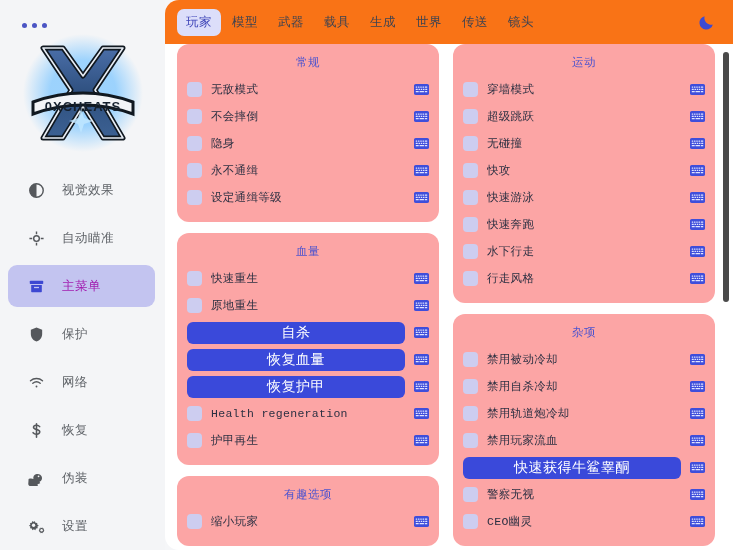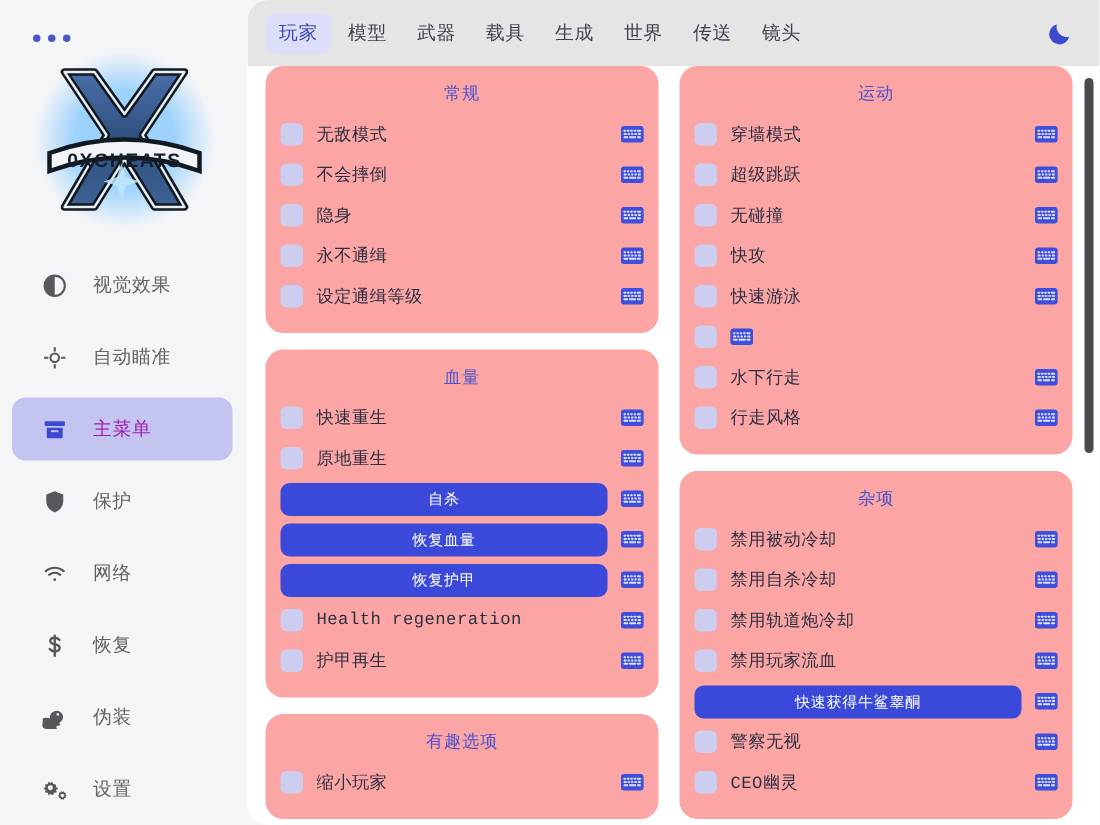--- a/index.html
+++ b/index.html
@@ -89,21 +89,21 @@
     flex-direction: column;
     position: relative;
     overflow: hidden;
   }
   .topbar {
     height: 44px;
     flex: 0 0 44px;
     display: flex;
     align-items: center;
     padding: 0 14px 0 12px;
-    background: #e5e5e5;
+    background: #f97316;
   }
   .tabs { display: flex; align-items: center; gap: 2px; flex: 1; }
   .tab {
     font-size: 12.5px;
     color: #3f4350;
     padding: 5px 9px;
     border-radius: 7px;
     cursor: pointer;
     letter-spacing: .5px;
     white-space: nowrap;
@@ -167,21 +167,21 @@
     text-overflow: ellipsis;
     font-family: Liberation Mono, monospace;
   }
   .btn {
     flex: 1;
     background: #3a49da;
     color: #fff;
     border: none;
     border-radius: 6px;
     height: 22px;
-    font-size: 10px;
+    font-size: 14px;
     font-family: inherit;
     letter-spacing: .5px;
     cursor: pointer;
     display: flex;
     align-items: center;
     justify-content: center;
   }
   .kbd {
     width: 15px; height: 11px;
     flex: 0 0 15px;
@@ -801,20 +801,21 @@
                       <rect x="22.5" y="8.4" width="4" height="2.6" rx="0.6"></rect>
                       <rect x="3.5" y="12.8" width="6" height="2.6" rx="0.6"></rect>
                       <rect x="11" y="12.8" width="9" height="2.6" rx="0.6"></rect>
                       <rect x="21.5" y="12.8" width="5" height="2.6" rx="0.6"></rect>
                     </g>
                   </svg>
                 </span>
               </div>
               <div class="row">
                 <span class="cbox"></span>
+                <span class="row-label">快速奔跑</span>
                 <span class="kbd">
                   <svg width="15" height="11" viewBox="0 0 30 20">
                     <rect x="0" y="0" width="30" height="20" rx="3" fill="#3f4edb"></rect>
                     <g fill="#dfe3ff">
                       <rect x="3.5" y="4" width="3" height="2.6" rx="0.6"></rect>
                       <rect x="8" y="4" width="3" height="2.6" rx="0.6"></rect>
                       <rect x="12.5" y="4" width="3" height="2.6" rx="0.6"></rect>
                       <rect x="17" y="4" width="3" height="2.6" rx="0.6"></rect>
                       <rect x="21.5" y="4" width="5" height="2.6" rx="0.6"></rect>
                       <rect x="3.5" y="8.4" width="4" height="2.6" rx="0.6"></rect>

